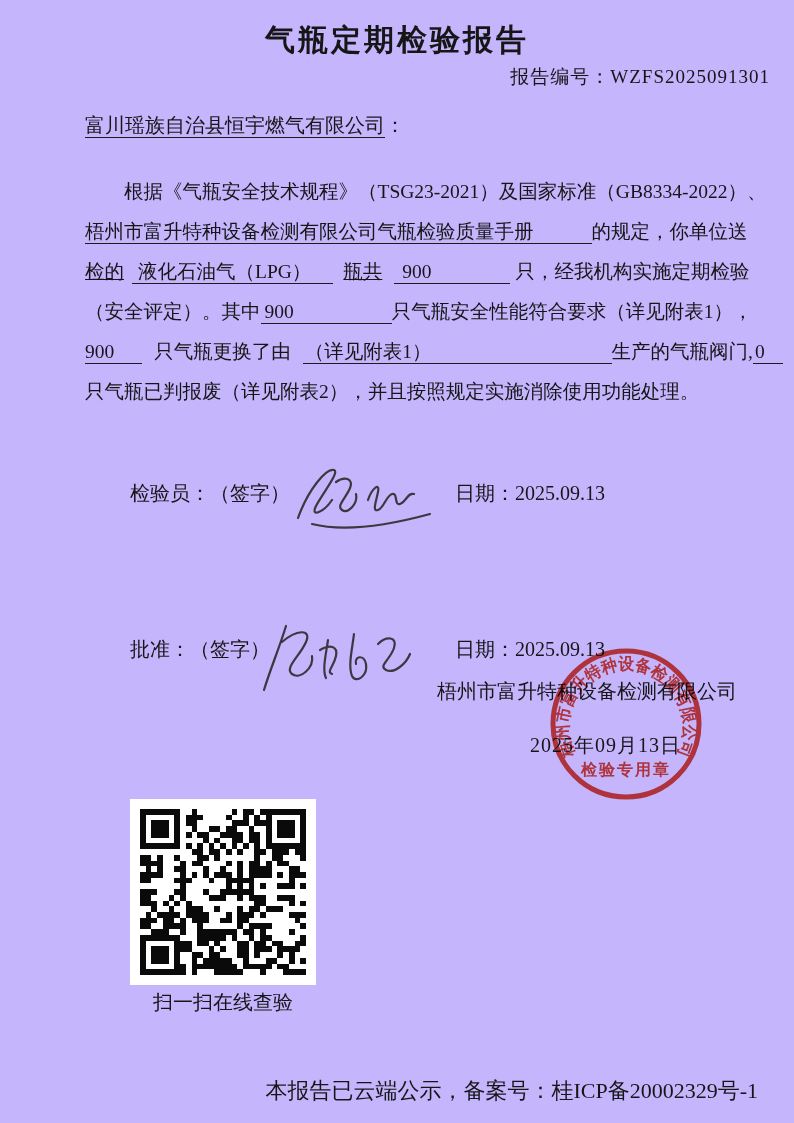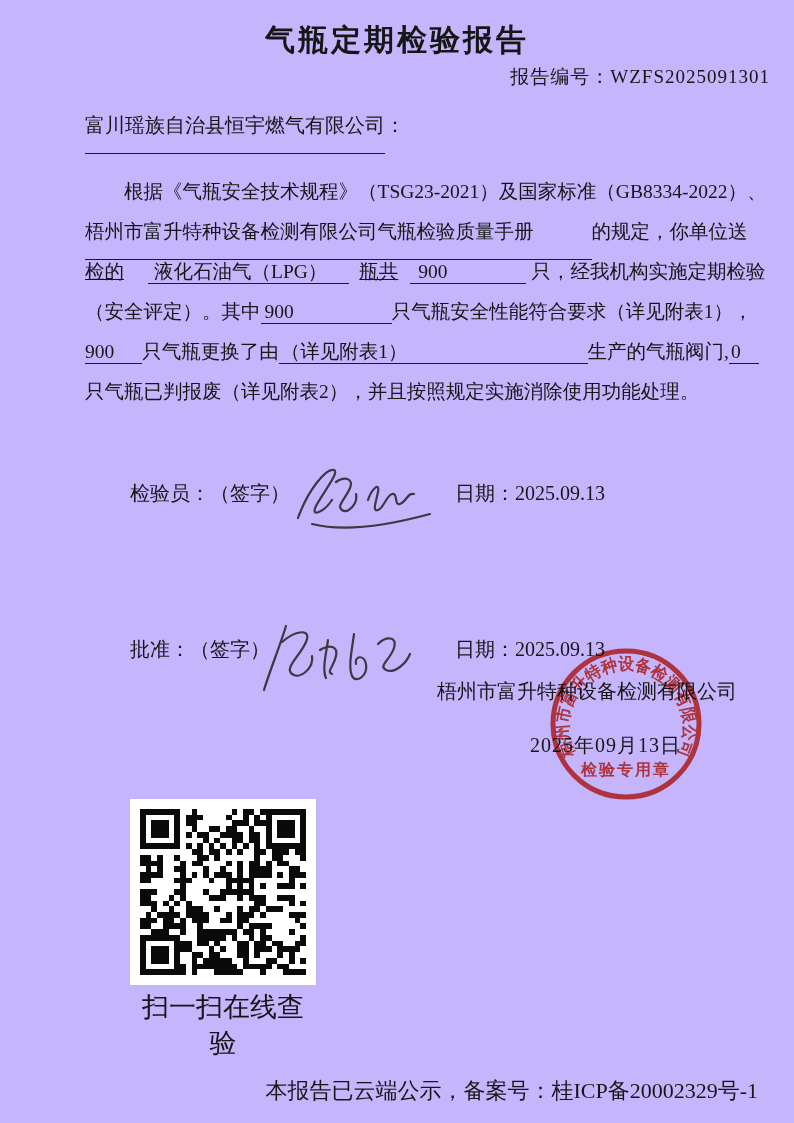--- a/index.html
+++ b/index.html
@@ -21,60 +21,60 @@
     font-size:30px;font-weight:bold;letter-spacing:3px;
   }
   .report-no{
     position:absolute;top:64px;right:24px;
     font-size:19px;letter-spacing:1px;
   }
   .addressee{
     position:absolute;left:85px;top:112px;
     font-size:20px;
   }
-  .u{border-bottom:1.6px solid #1c1c1c;padding-bottom:17px;}
+  .u{border-bottom:1.6px solid #1c1c1c;padding-bottom:1px;}
   .para{
     position:absolute;left:85px;top:172px;right:30px;
     font-size:19.5px;
   }
   .pline{height:40px;line-height:40px;white-space:nowrap;}
   .indent{text-indent:39px;}
   .sig-row{position:absolute;font-size:20px;}
   .sig-label{position:absolute;left:0;top:0;white-space:nowrap;}
   .sig-date{position:absolute;left:325px;top:0;white-space:nowrap;}
   .sig-svg{position:absolute;}
   .org-name{position:absolute;left:437px;top:678px;font-size:20px;white-space:nowrap;}
   .org-date{position:absolute;left:530px;top:732px;font-size:20px;white-space:nowrap;letter-spacing:1px;}
   .stamp{position:absolute;left:538px;top:636px;width:176px;height:176px;mix-blend-mode:multiply;opacity:.92;}
   .qr-box{
     position:absolute;left:130px;top:799px;width:186px;height:186px;
     background:#ffffff;
   }
   .qr-box svg{position:absolute;left:10px;top:10px;width:166px;height:166px;fill:#0a0a0a;}
-  .qr-caption{position:absolute;left:130px;top:989px;width:186px;text-align:center;font-size:27px;}
+  .qr-caption{position:absolute;left:130px;top:989px;width:186px;text-align:center;font-size:20px;}
   .footer{position:absolute;top:1076px;right:36px;font-size:22px;white-space:nowrap;}
   .sig-stroke{fill:none;stroke:#2b2b2b;stroke-width:2.2;stroke-linecap:round;stroke-linejoin:round;opacity:.9;}
 </style>
 </head>
 <body>
 
 <div class="page">
 
   <h1 class="title">气瓶定期检验报告</h1>
 
   <div class="report-no"><span>报告编号：</span><span>WZFS2025091301</span></div>
 
   <div class="addressee"><span class="u">富川瑶族自治县恒宇燃气有限公司</span><span>：</span></div>
 
   <div class="para">
     <div class="pline indent"><span>根据《气瓶安全技术规程》（TSG23-2021）及国家标准（GB8334-2022）、</span></div>
     <div class="pline"><span class="u" style="padding-right:58px;">梧州市富升特种设备检测有限公司气瓶检验质量手册</span><span>的规定，你单位送</span></div>
-    <div class="pline"><span style="margin-right:24px;text-decoration:underline;">检的</span><span class="u" style="padding:0 22px 1px 6px;">液化石油气（LPG）</span><span style="margin:0 12px 0 10px;text-decoration:underline;">瓶共</span><span class="u" style="padding:0 78px 1px 8px;">900</span><span style="margin-left:6px;">只，经我机构实施定期检验</span></div>
+    <div class="pline"><span style="margin-right:8px;text-decoration:underline;">检的</span><span class="u" style="padding:0 22px 1px 6px;">液化石油气（LPG）</span><span style="margin:0 12px 0 10px;text-decoration:underline;">瓶共</span><span class="u" style="padding:0 78px 1px 8px;">900</span><span style="margin-left:6px;">只，经我机构实施定期检验</span></div>
     <div class="pline"><span>（安全评定）。其中</span><span class="u" style="padding:0 98px 1px 4px;">900</span><span>只气瓶安全性能符合要求（详见附表1），</span></div>
-    <div class="pline"><span class="u" style="padding:0 28px 1px 0;">900</span><span style="margin:0 0;">只气瓶更换了由</span><span class="u" style="padding:0 180px 1px 2px;">（详见附表1）</span><span>生产的气瓶阀门,</span><span class="u" style="padding:0 18px 1px 2px;">0</span></div>
+    <div class="pline"><span class="u" style="padding:0 28px 1px 0;">900</span><span style="margin:0 12px;">只气瓶更换了由</span><span class="u" style="padding:0 180px 1px 2px;">（详见附表1）</span><span>生产的气瓶阀门,</span><span class="u" style="padding:0 18px 1px 2px;">0</span></div>
     <div class="pline"><span>只气瓶已判报废（详见附表2），并且按照规定实施消除使用功能处理。</span></div>
   </div>
 
   <div class="sig-row" style="left:130px;top:480px;width:600px;height:60px;">
     <span class="sig-label">检验员：（签字）</span>
     <span class="sig-date"><span>日期：</span><span>2025.09.13</span></span>
   </div>
   <svg class="sig-svg" style="left:282px;top:458px;" width="160" height="84" viewBox="0 0 160 84">
     <path class="sig-stroke" d="M16,60 C26,32 44,10 52,12 C58,14 40,36 34,48 C28,60 42,54 50,42"></path>
     <path class="sig-stroke" d="M54,24 C62,18 72,20 68,30 C64,40 54,48 60,52 C66,56 76,46 74,36"></path>

